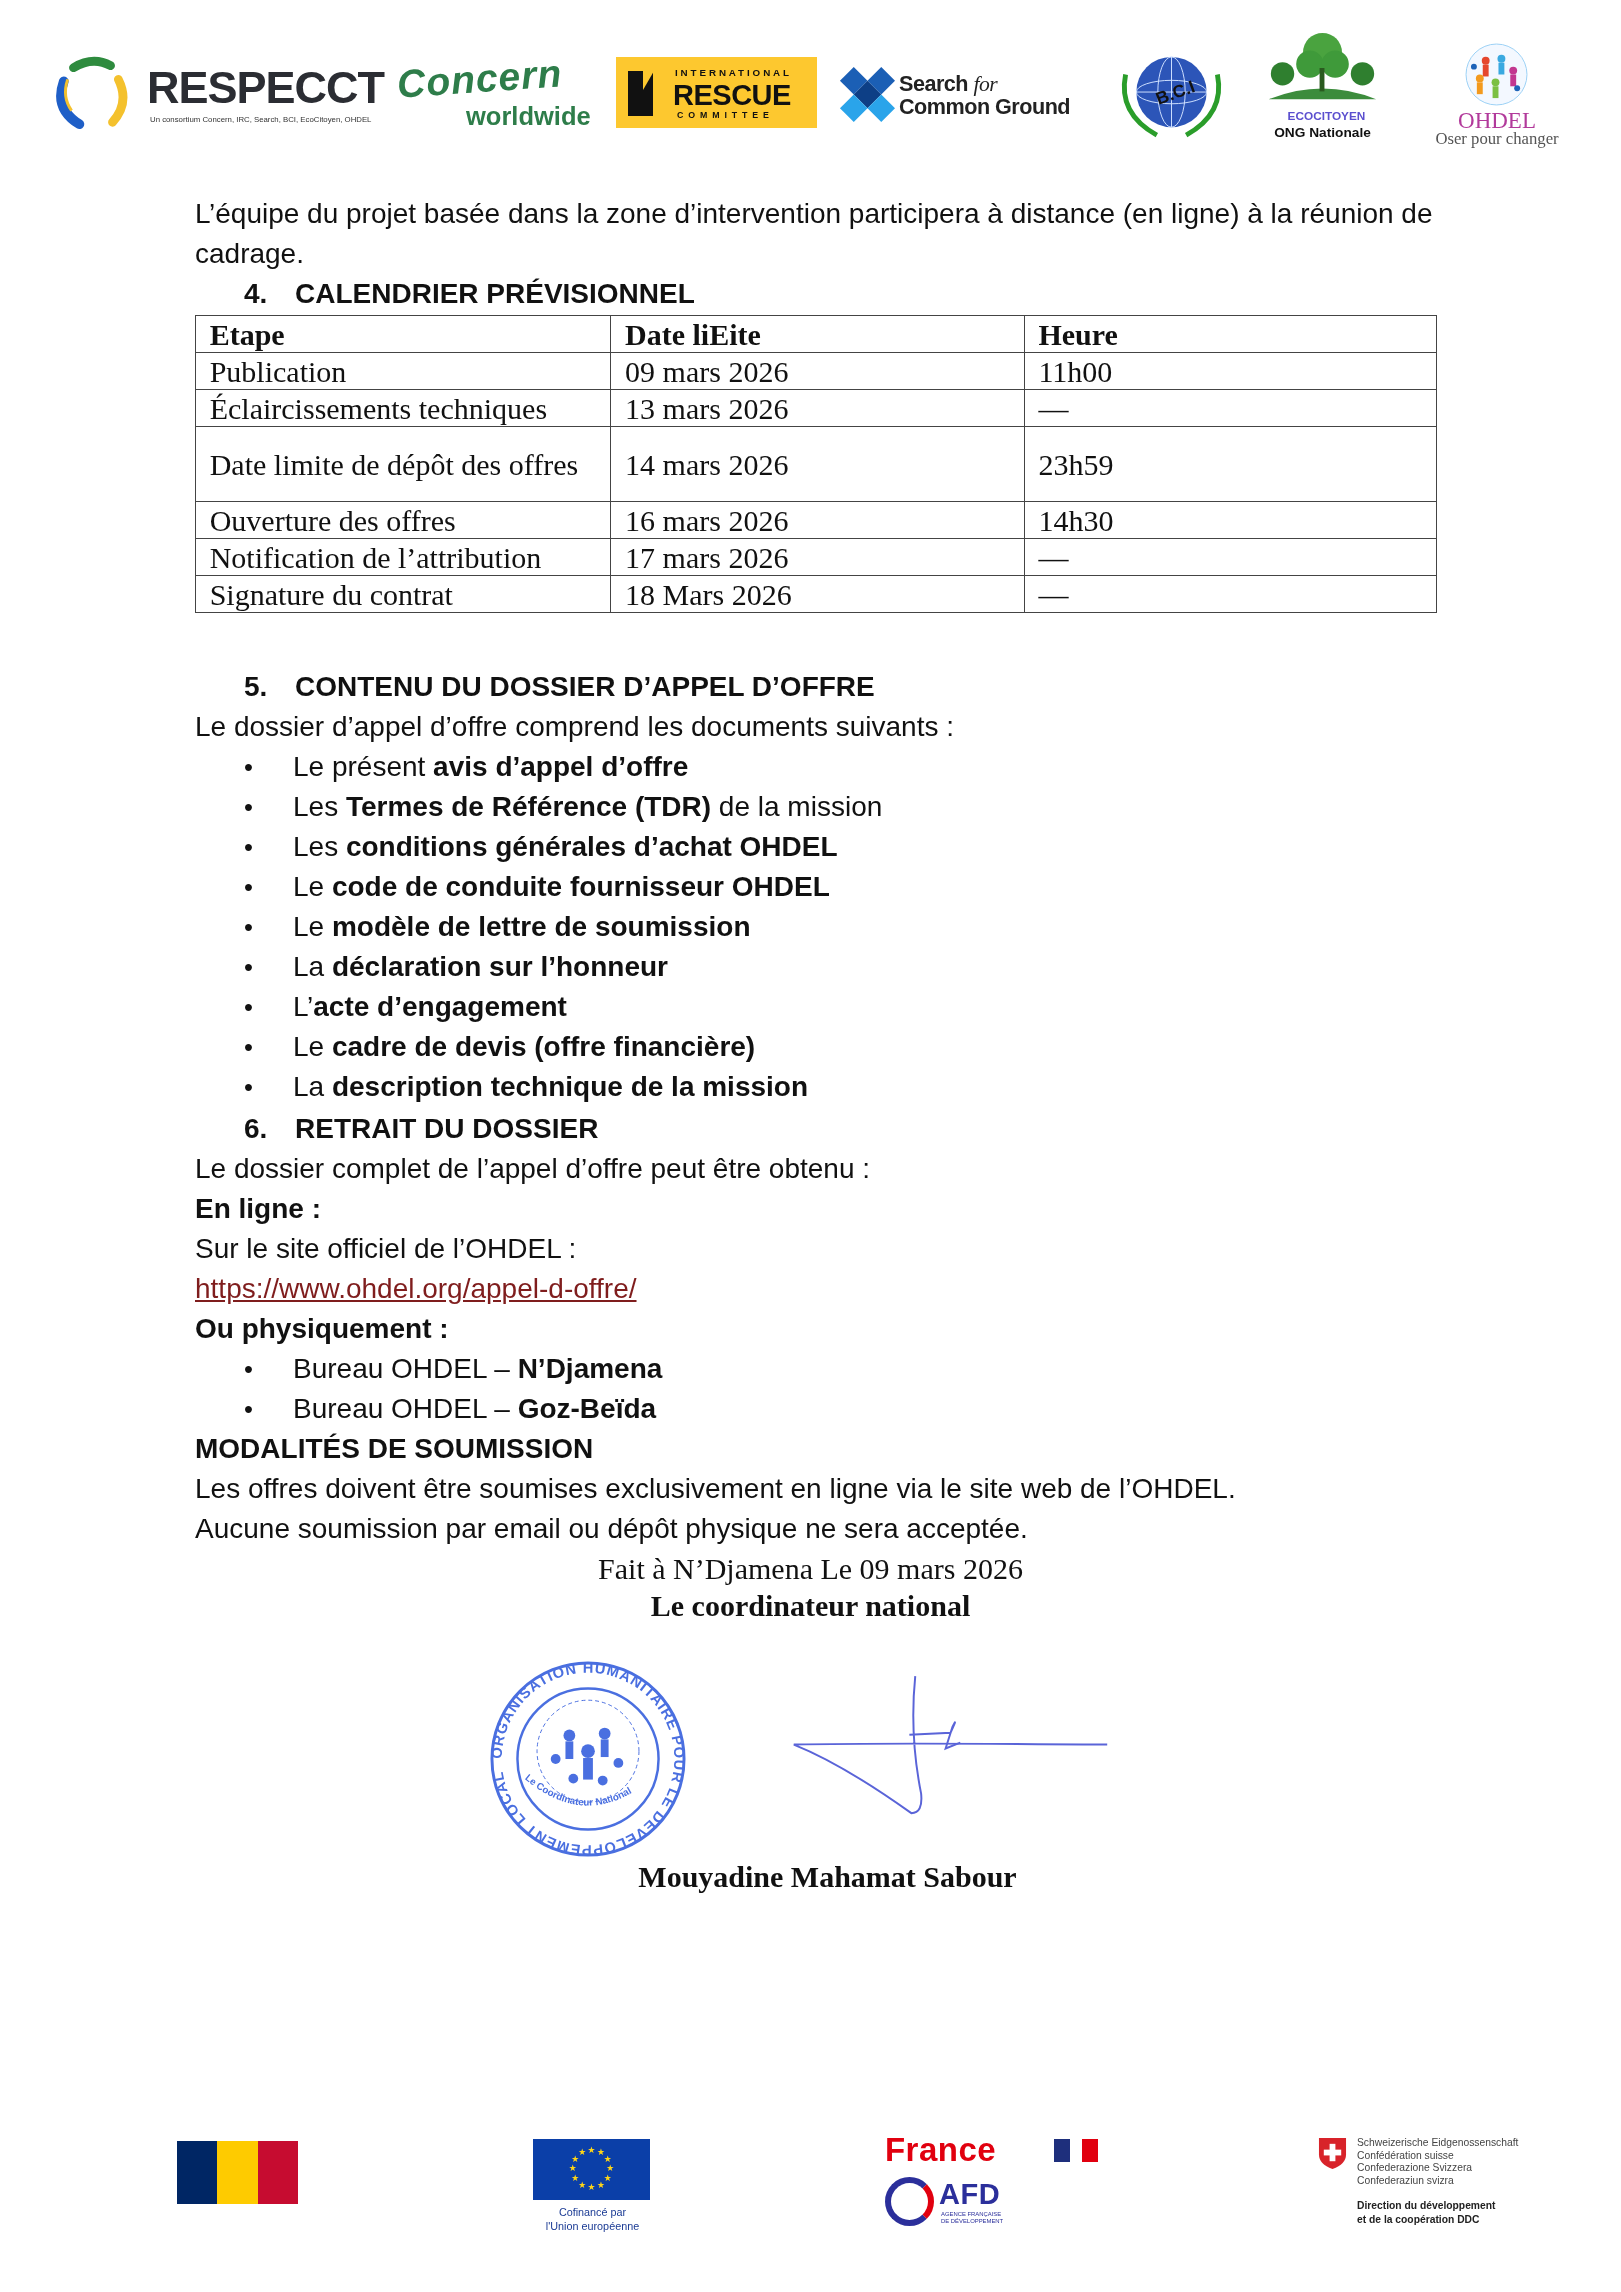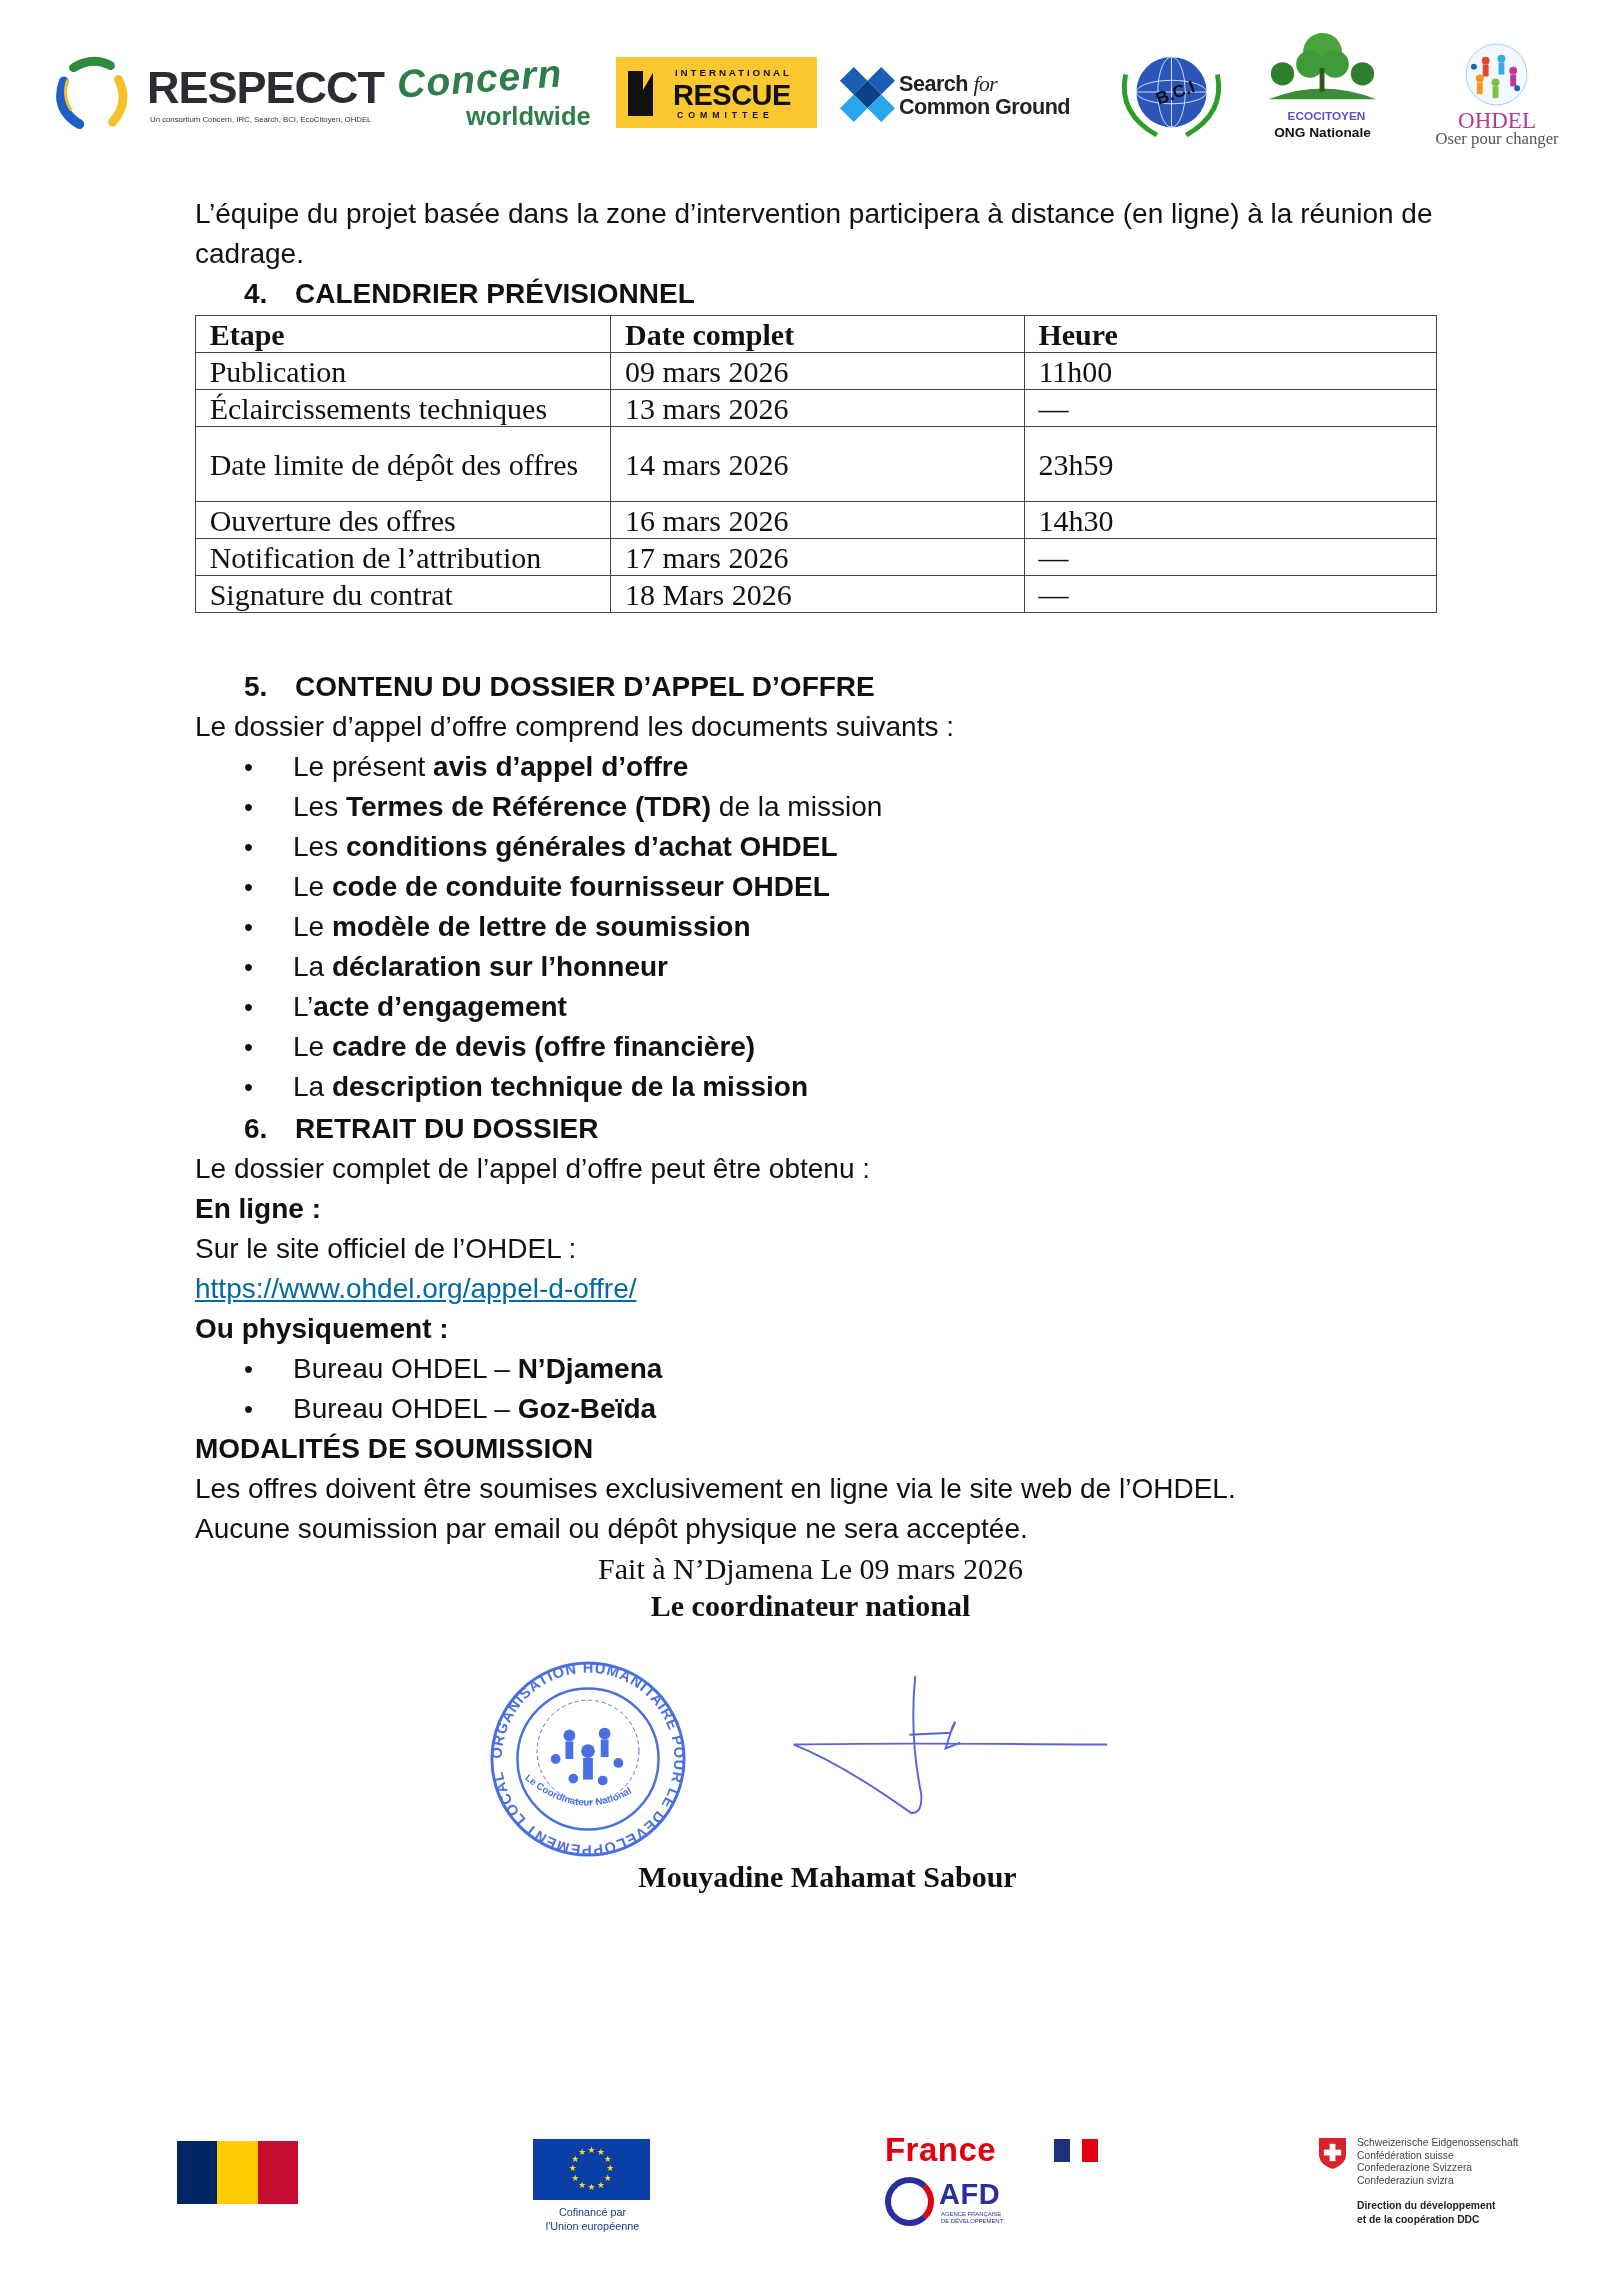--- a/index.html
+++ b/index.html
@@ -55,21 +55,21 @@
   table.cal td.c1 { width: 387px; text-align: justify; text-align-last: left; }
   table.cal td.c2 { width: 385px; }
   table.cal tr.tall td { height: 74px; }
 
   .sec5 { top: 667px; }
   .bul { list-style: none; margin: 0; padding: 0; }
   .bul li { position: relative; padding-left: 98px; }
   .bul li:before { content: "•"; position: absolute; left: 49px; top: 0; font-size: 25.5px; }
 
   .sec6 { top: 1109px; }
-  a.link { color: #0369a1; }
+  a.link { color: #7f1d1d; }
 
   .sign { position: absolute; left: 0; width: 1621px; text-align: center; font-family: "Liberation Serif", serif; color: #111; }
   .fait { top: 1552px; font-size: 30px; }
   .coord { top: 1589px; font-size: 30px; font-weight: 700; }
   .signer { top: 1860px; font-size: 30px; font-weight: 700; padding-left: 17px; }
 
   .stamp { position: absolute; left: 485px; top: 1661px; width: 206px; height: 196px; }
   .sigline { position: absolute; left: 784px; top: 1666px; width: 333px; height: 167px; }
 
   
@@ -179,21 +179,21 @@
 </div>
 
 <p class="body-text p intro">L’équipe du projet basée dans la zone d’intervention participera à distance (en ligne) à la réunion de cadrage.</p>
 
 <p class="body-text h h4"><span class="num">4.</span><span>CALENDRIER PRÉVISIONNEL</span></p>
 
 <table class="cal">
   <tbody>
       <tr>
     <th class="c1">Etape</th>
-    <th class="c2">Date complet</th>
+    <th class="c2">Date liEite</th>
     <th>Heure</th>
   </tr>
   <tr>
     <td class="c1">Publication</td>
     <td class="c2">09 mars 2026</td>
     <td>11h00</td>
   </tr>
   <tr>
     <td class="c1">Éclaircissements techniques</td>
     <td class="c2">13 mars 2026</td>

